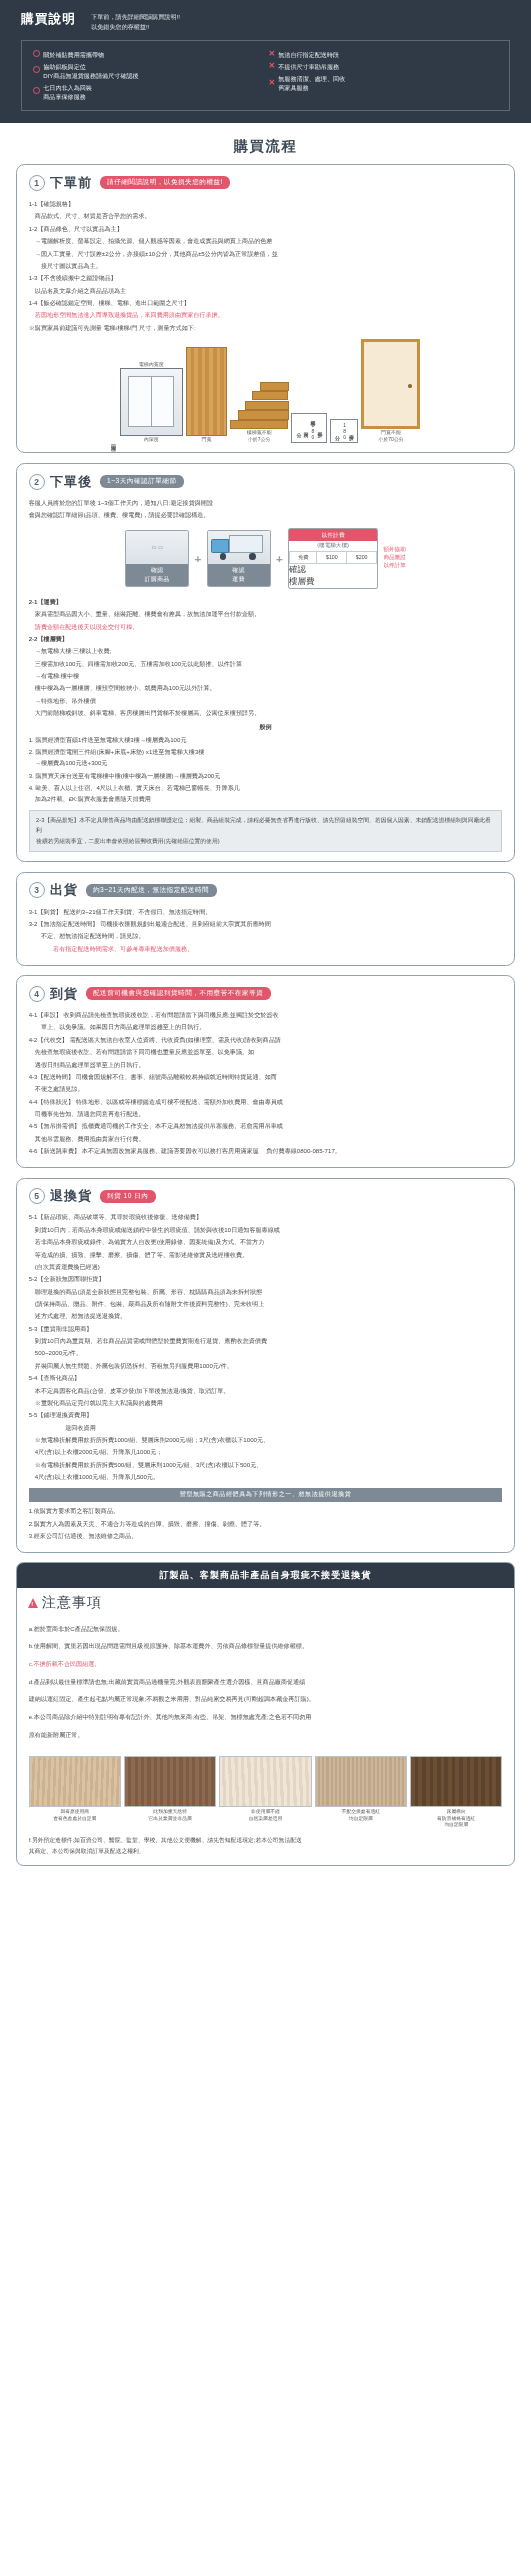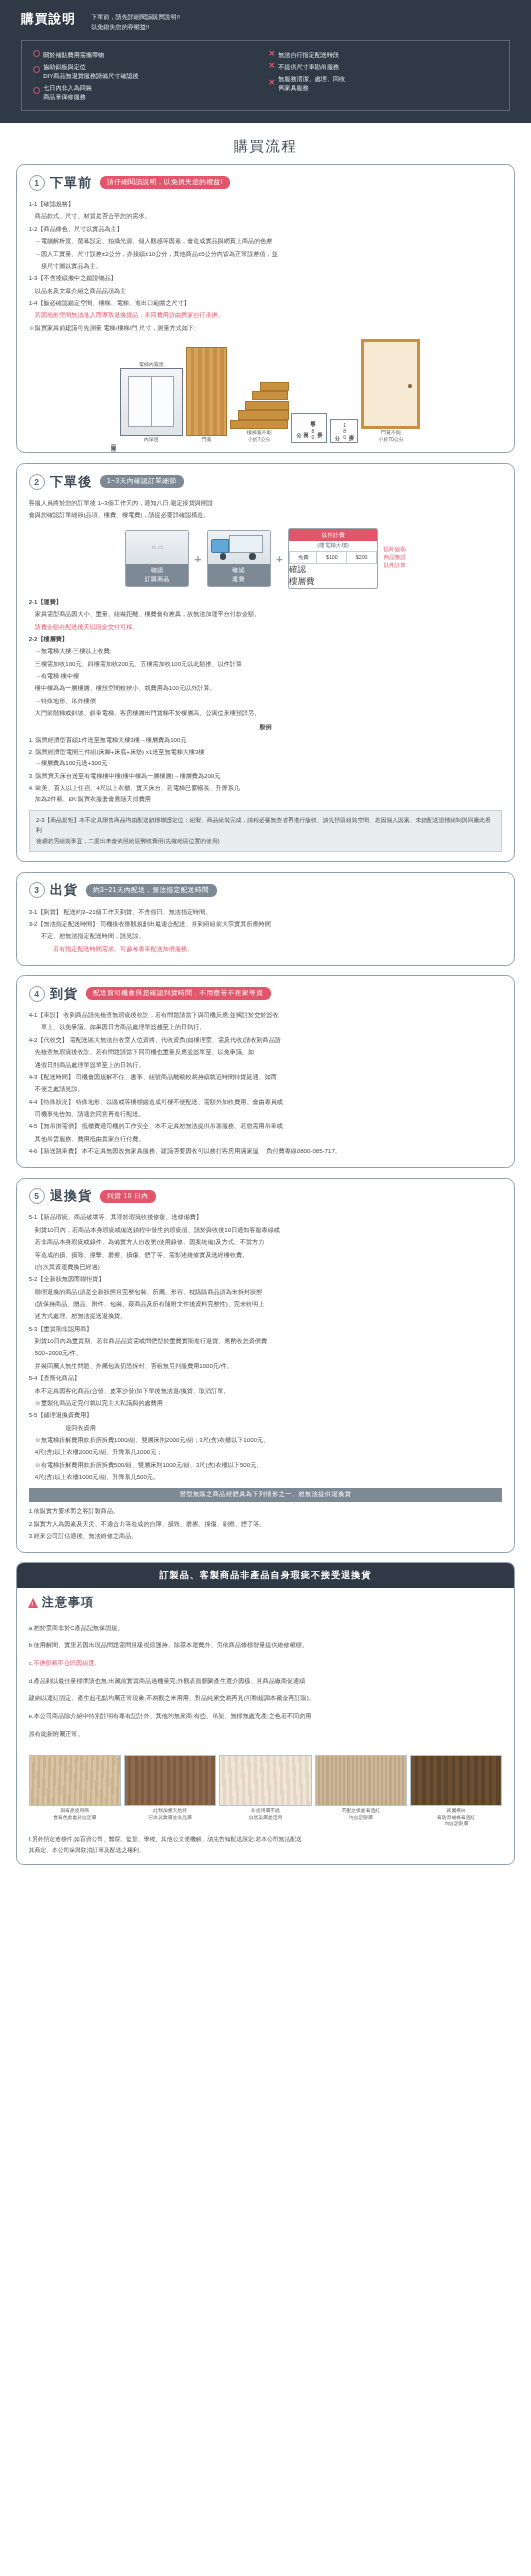--- a/index.html
+++ b/index.html
@@ -35,21 +35,21 @@
   .th-item { display:flex; align-items:center; font-size:6.1px; line-height:1.5; margin:2.7px 0; color:#e8ecef; }
   .th-item .glyph { width:12.7px; flex:0 0 12.7px; text-align:center; }
   .ring {
     display:inline-block; width:7px; height:7px; border-radius:50%;
     border:1.3px solid #e2556b;
   }
   .xmark { color:#e2556b; font-size:8px; font-weight:bold; line-height:1; }
 
   
   .flow-title {
-    text-align:center; font-size:14.3px; font-weight:normal; color:#3d4a56;
+    text-align:center; font-size:14.3px; font-weight:bold; color:#3d4a56;
     letter-spacing:1.6px; padding:14px 0 8.5px 0;
   }
 
   
   .step {
     border:0.5px solid #8fa0ae;
     border-radius:8.5px;
     margin:0 16px 9.6px 16px;
     padding:8.5px 11.7px 9.6px 11.7px;
     position:relative;
@@ -180,21 +180,21 @@
   .warn-row {
     display:flex; align-items:center; padding:6.4px 10.6px 2.1px 10.6px;
   }
   .warn-tri {
     width:0; height:0; border-left:5.8px solid transparent; border-right:5.8px solid transparent;
     border-bottom:10px solid #e2556b; position:relative; margin-right:4.2px;
   }
   .warn-tri:after {
     content:"!"; position:absolute; left:-1.3px; top:2.7px; color:#fff; font-size:5.8px; font-weight:bold;
   }
-  .warn-title { font-size:12px; font-weight:bold; color:#3d4a56; letter-spacing:1.1px; }
+  .warn-title { font-size:14px; font-weight:normal; color:#3d4a56; letter-spacing:1.1px; }
   .return-body { padding:2.1px 11.7px 7.4px 11.7px; font-size:6.1px; line-height:1.9; color:#4c4c4c; }
 
   
   .swatches { display:flex; gap:3.2px; padding:2.1px 11.7px 1.1px 11.7px; }
   .sw { flex:1; }
   .sw .img { height:51px; border:0.5px solid #b9c3cb; }
   .sw .cap { font-size:4.8px; color:#5a5a5a; text-align:center; line-height:1.4; padding-top:2.1px; }
   .w-a { background:repeating-linear-gradient(92deg,#d9c3a4 0 2.7px,#cbb392 2.7px 5.3px); }
   .w-b { background:repeating-linear-gradient(90deg,#8d6a4f 0 3.2px,#7d5c44 3.2px 6.4px); }
   .w-c { background:repeating-linear-gradient(88deg,#f0e6d8 0 3.2px,#e3d6c4 3.2px 6.4px); }

